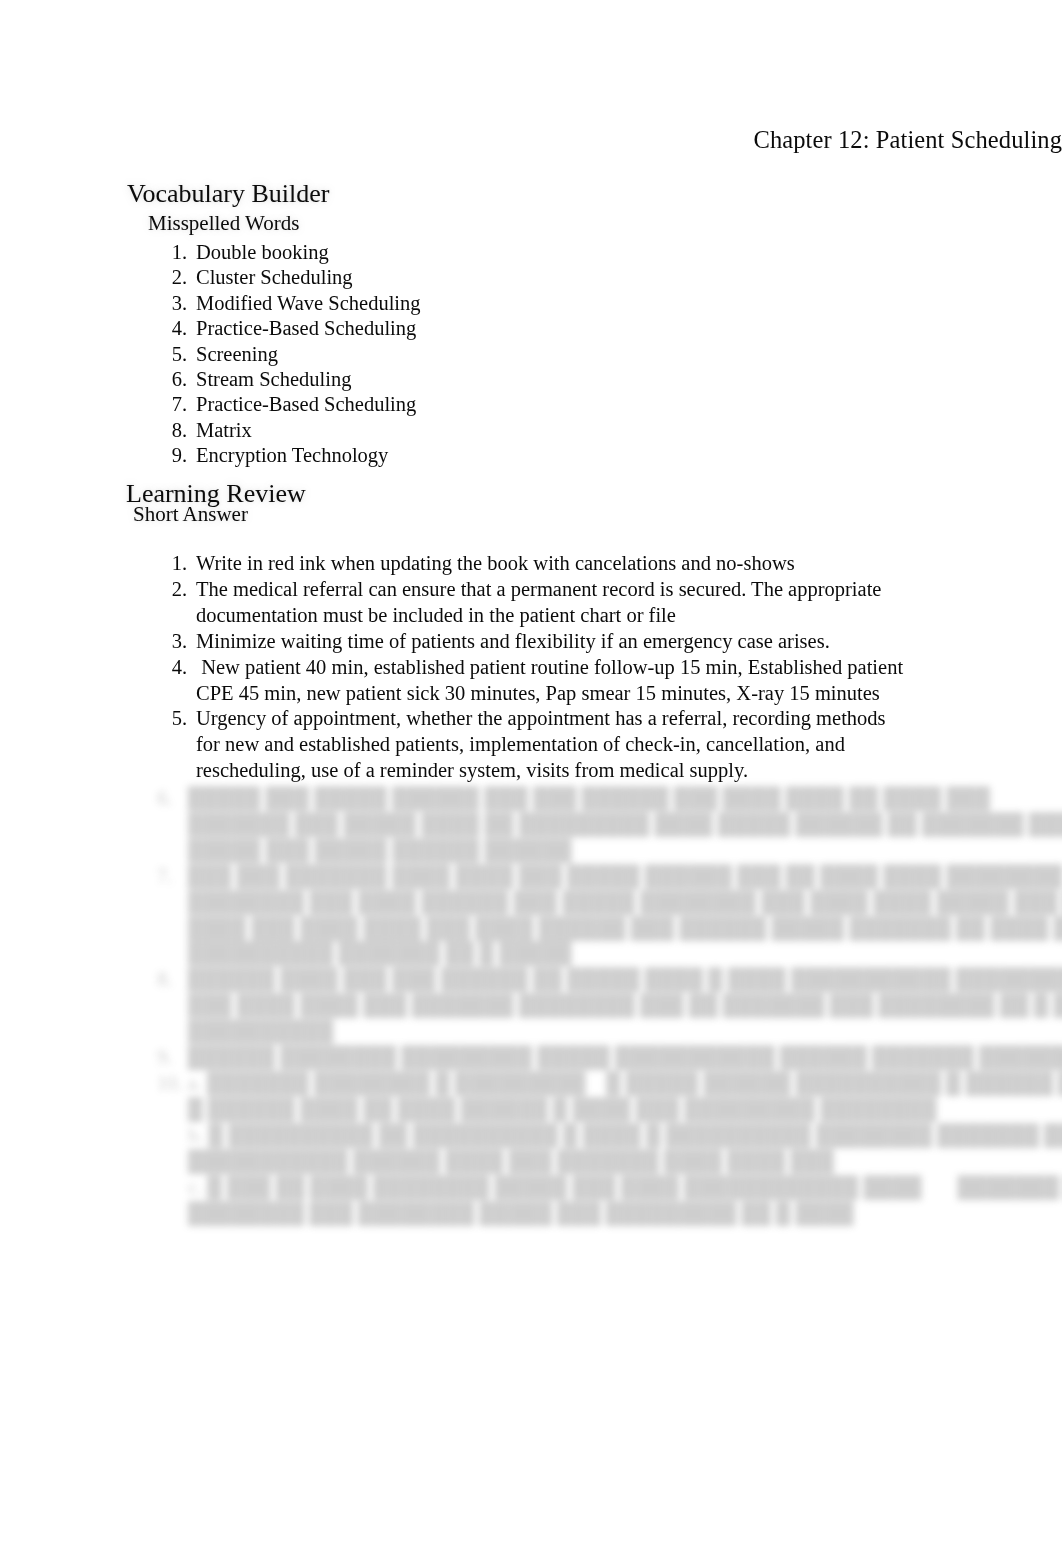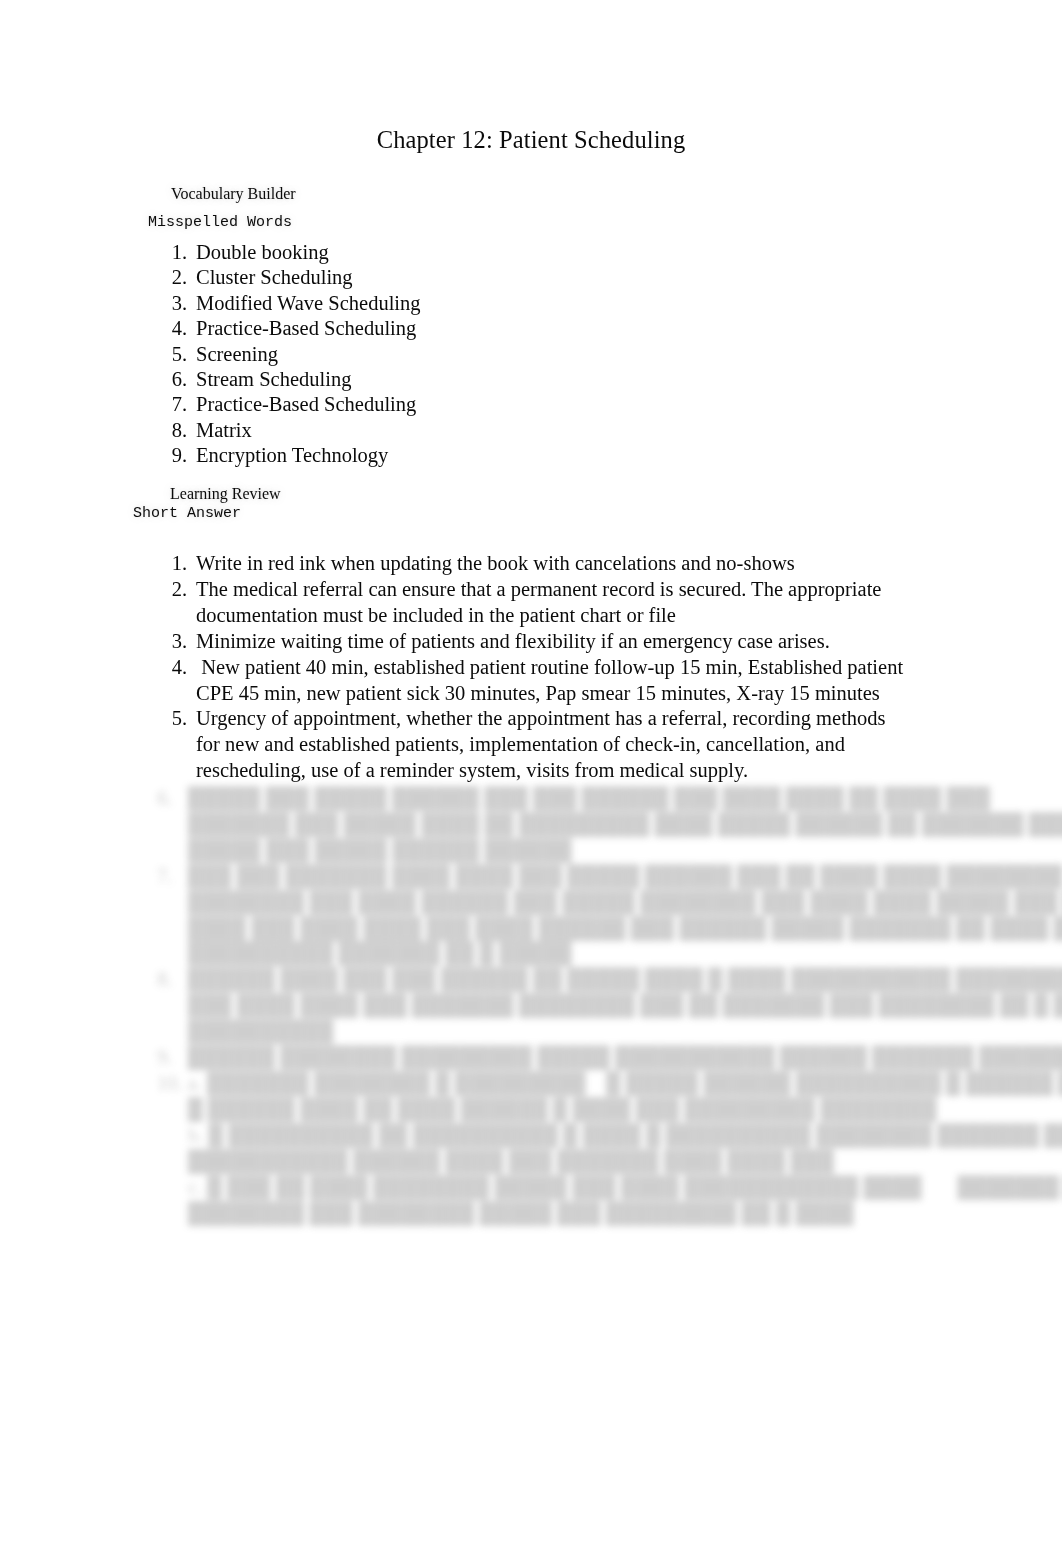--- a/index.html
+++ b/index.html
@@ -18,44 +18,42 @@
     background: #ffffff;
     overflow: hidden;
   }
 
   
   .doc-title {
     position: absolute;
     top: 126px;
     left: 0;
     width: 1062px;
-    text-align: center;
+    text-align: right;
     font-size: 24.5px;
     line-height: 28px;
     letter-spacing: 0.1px;
   }
 
   
   .section-heading {
     position: absolute;
-    font-size: 16px;
+    font-size: 26px;
     line-height: 28px;
     white-space: pre;
     text-shadow: 0 0 9px rgba(120,120,120,0.22),
                  0 0 3px rgba(150,150,150,0.18);
-    margin-left: 44px;
   }
   .sub-heading {
     position: absolute;
-    font-size: 15px;
+    font-size: 21px;
     line-height: 28px;
     white-space: pre;
     text-shadow: 0 0 9px rgba(120,120,120,0.20),
                  0 0 3px rgba(150,150,150,0.16);
-    font-family: Liberation Mono, monospace;
   }
 
   #vocab-heading { top: 180px; left: 127px; }
   #vocab-subheading { top: 209px; left: 148px; }
   #review-heading { top: 480px; left: 126px; }
   #review-subheading { top: 500px; left: 133px; }
 
   
   .num-list {
     position: absolute;

